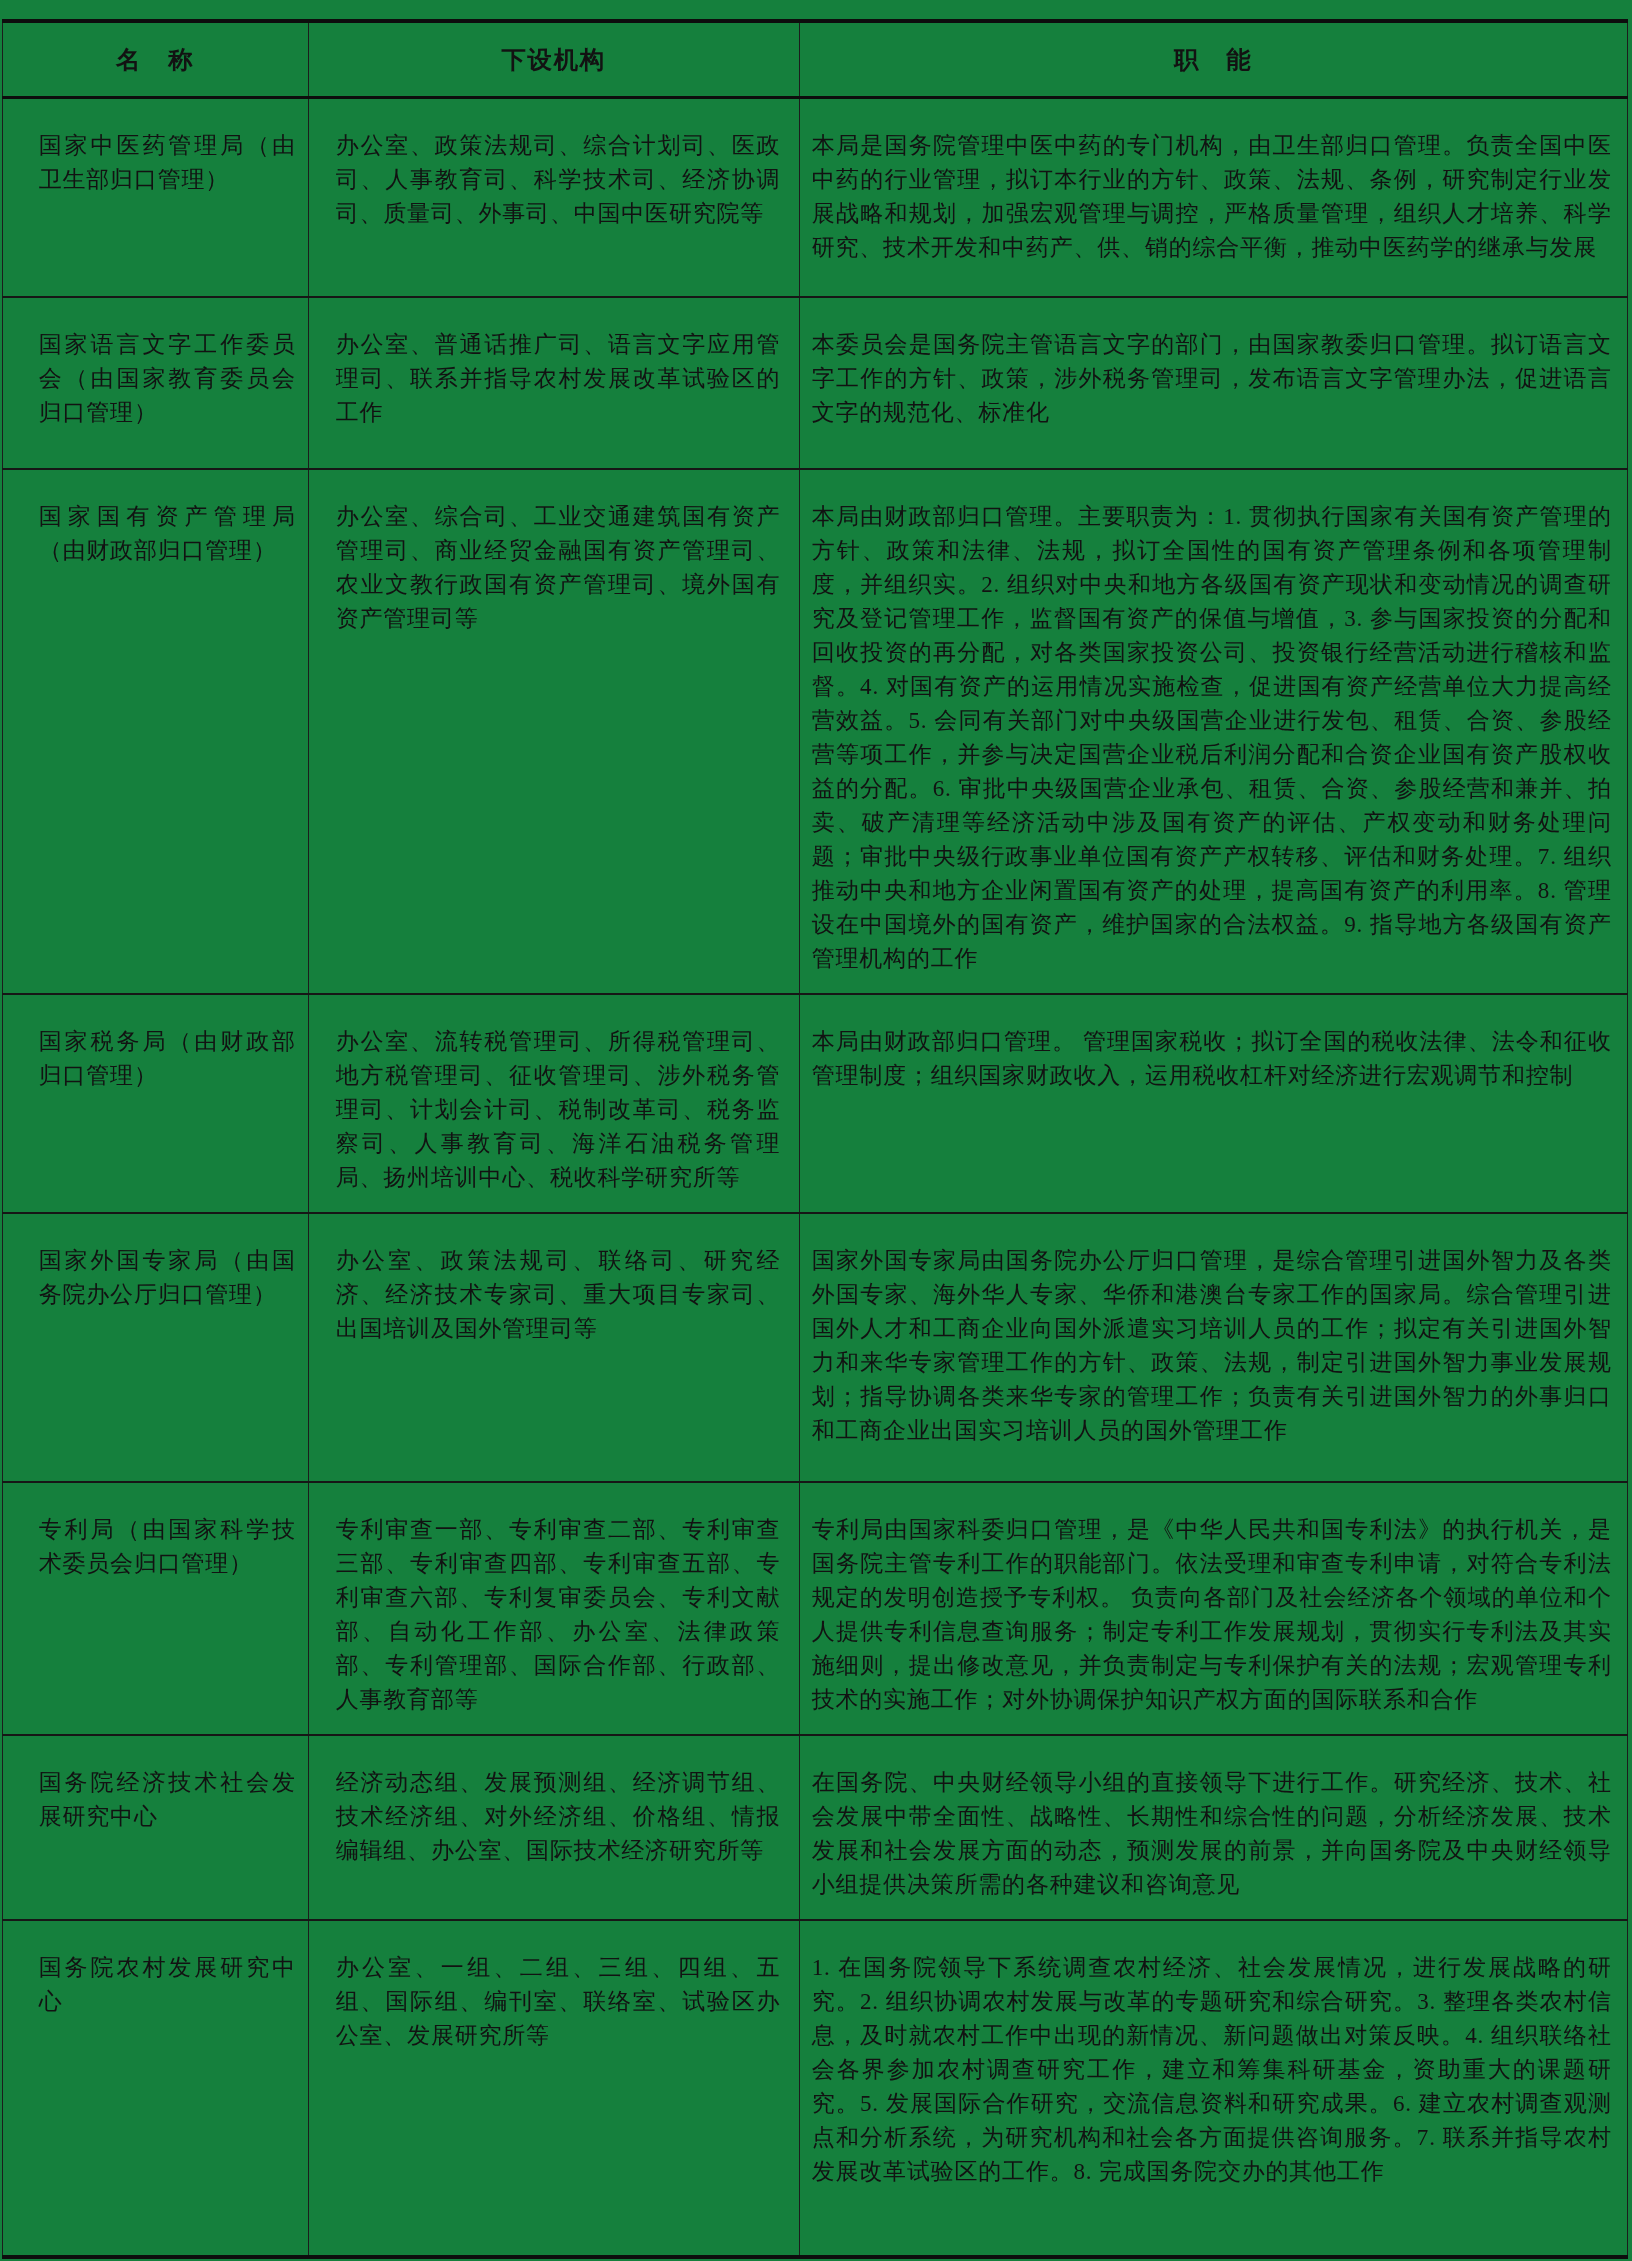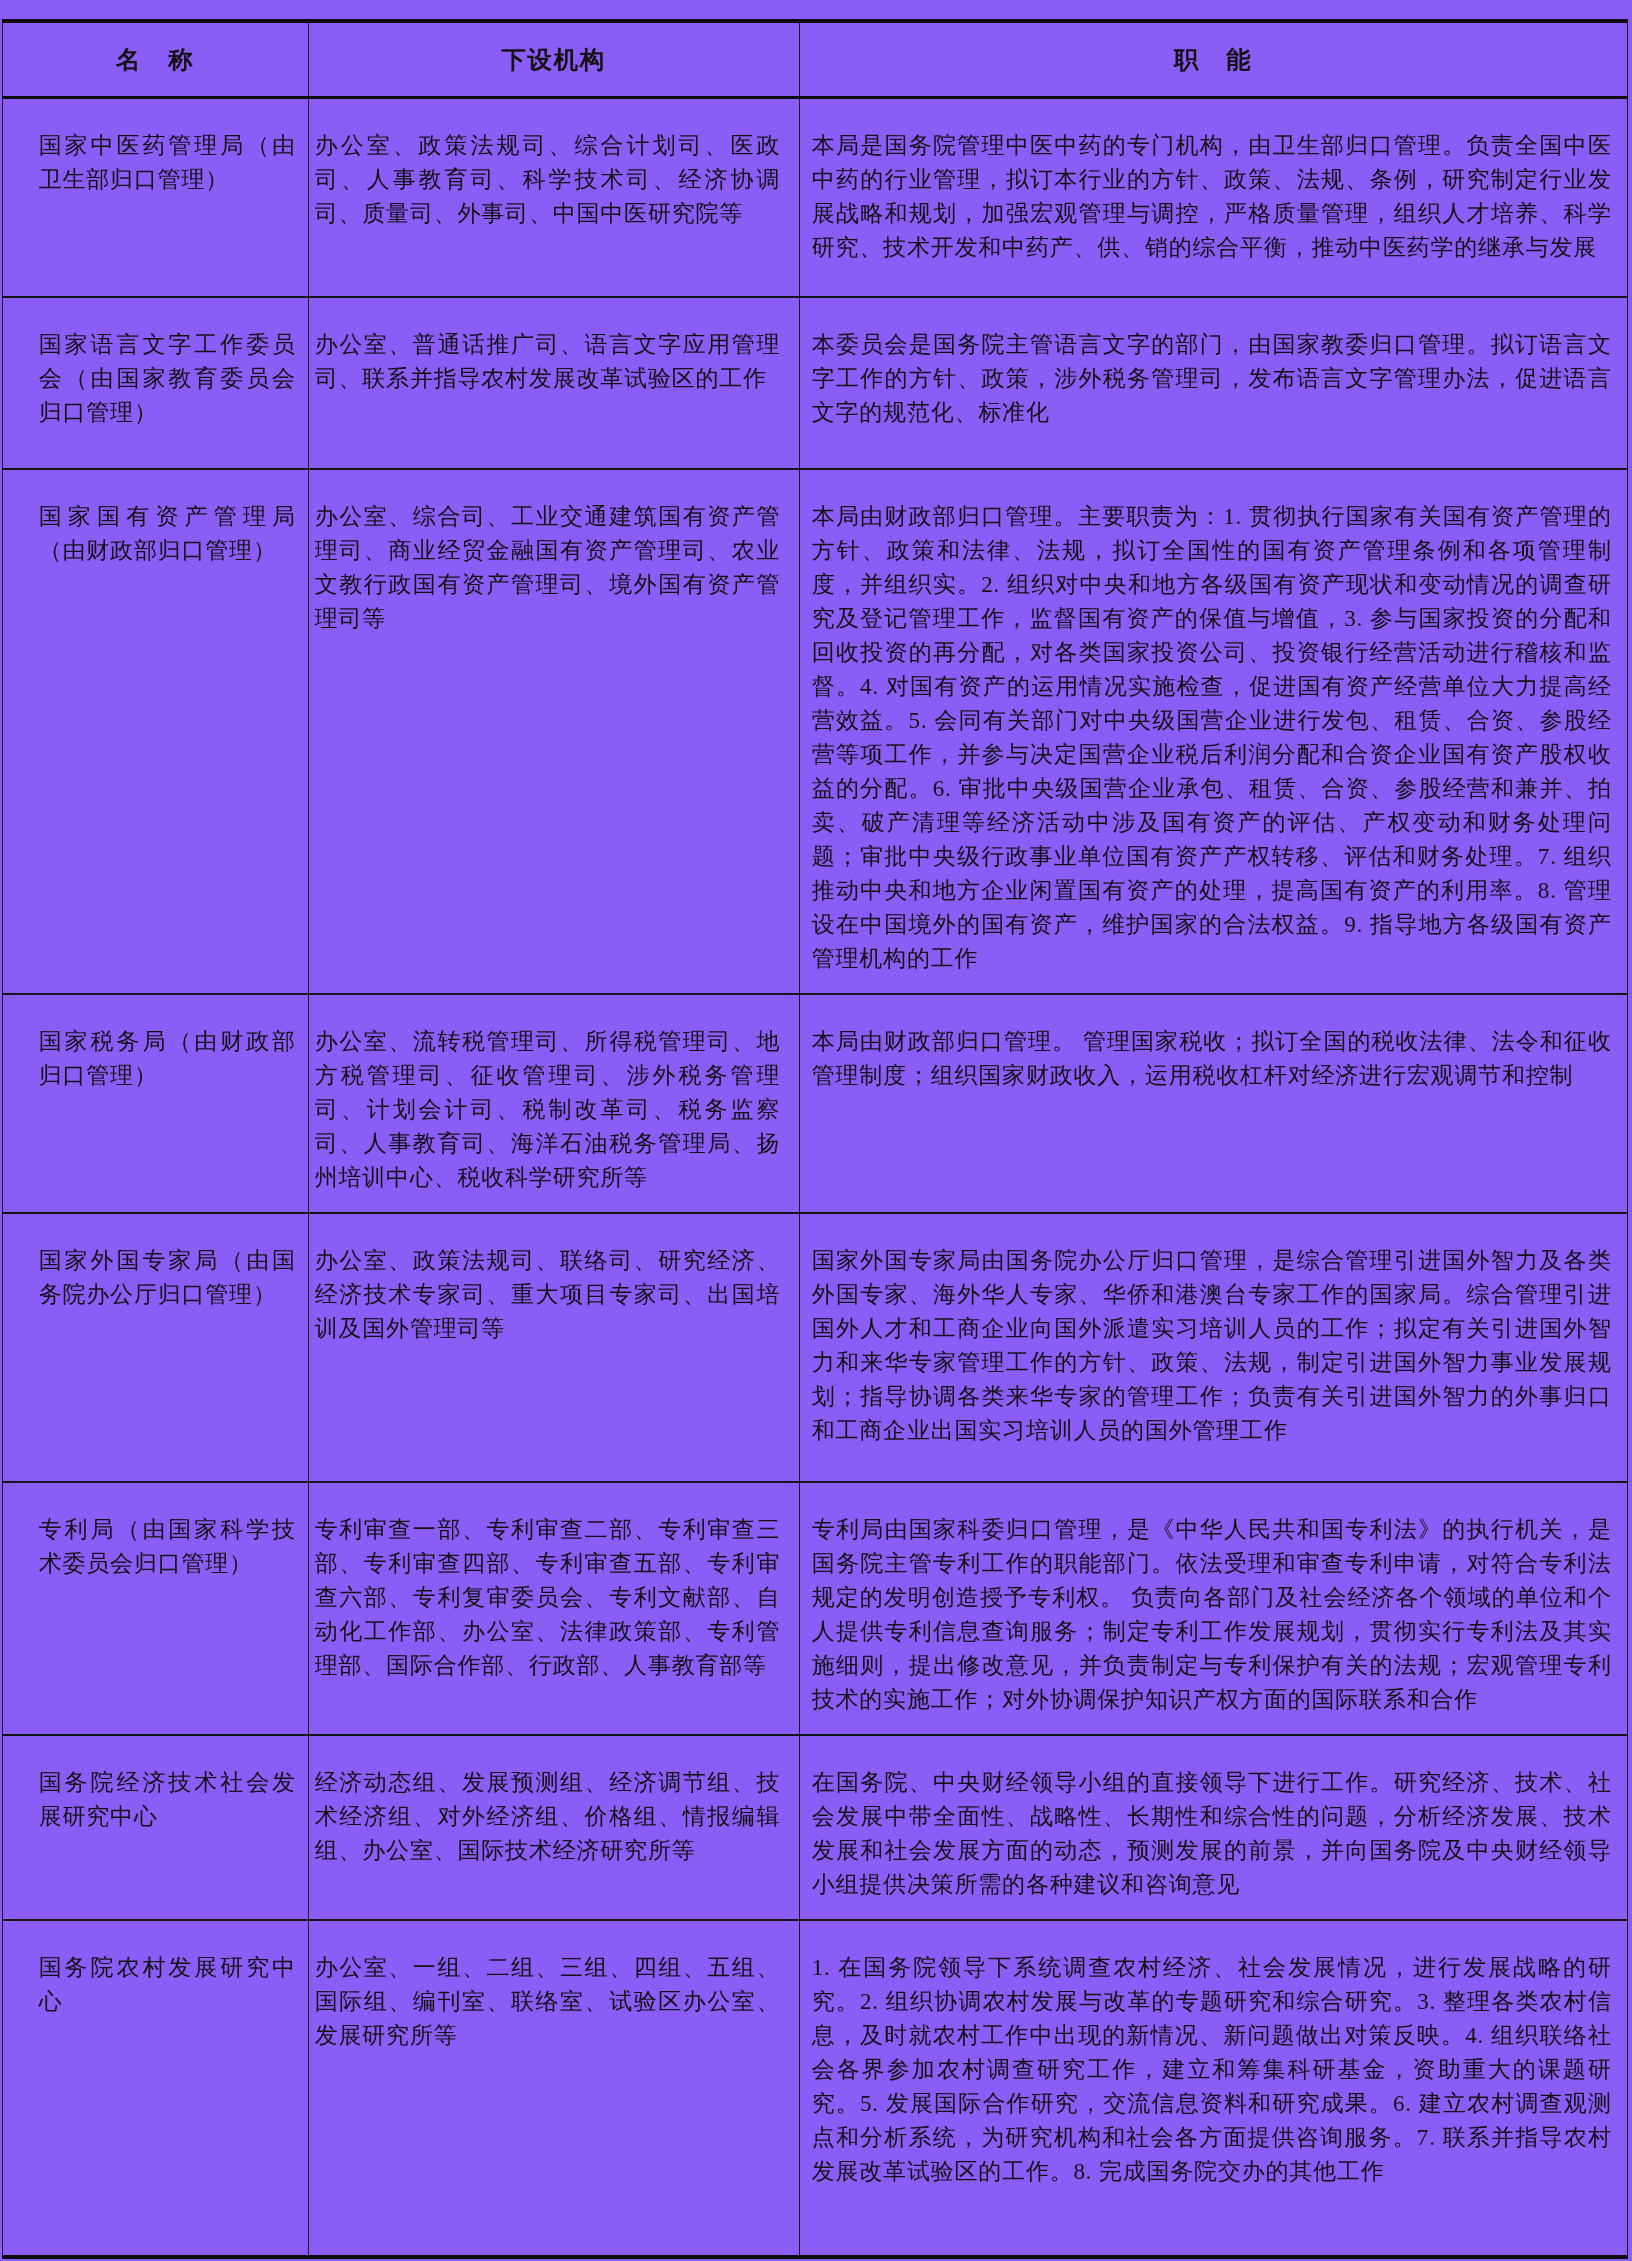--- a/index.html
+++ b/index.html
@@ -5,21 +5,21 @@
   html, body {
     margin: 0;
     padding: 0;
     background: #e8e8e4;
   }
   .page {
     position: relative;
     width: 1633px;
     height: 2261px;
     margin: 0 auto;
-    background: #8b5cf6;
+    background: #15803d;
     color: #101010;
     font-family: "Liberation Serif", "DejaVu Serif", serif;
     overflow: hidden;
   }
   table.gov-table {
     position: absolute;
     top: 19.4px;
     left: 1.7px;
     width: 1626px;
     border-collapse: collapse;
@@ -44,21 +44,21 @@
     text-align: justify;
     color: #121212;
   }
   td.name-cell, th.h-name {
     border-right: 1.7px solid #1c1c1c;
   }
   td.organs-cell, th.h-organs {
     border-right: 1.7px solid #1c1c1c;
   }
   td.name-cell   { padding-left: 36px; padding-right: 11.8px; }
-  td.organs-cell { padding-left: 6px; padding-right: 18.5px; }
+  td.organs-cell { padding-left: 27px; padding-right: 18.5px; }
   td.func-cell   { padding-left: 12px; padding-right: 15px; }
 
   th {
     font-weight: bold;
     font-size: 24.4px;
     text-align: center;
     padding: 20px 8.4px 18.5px 8.4px;
     letter-spacing: 1.7px;
   }
   tr.hdr th { height: 32px; vertical-align: middle; }

